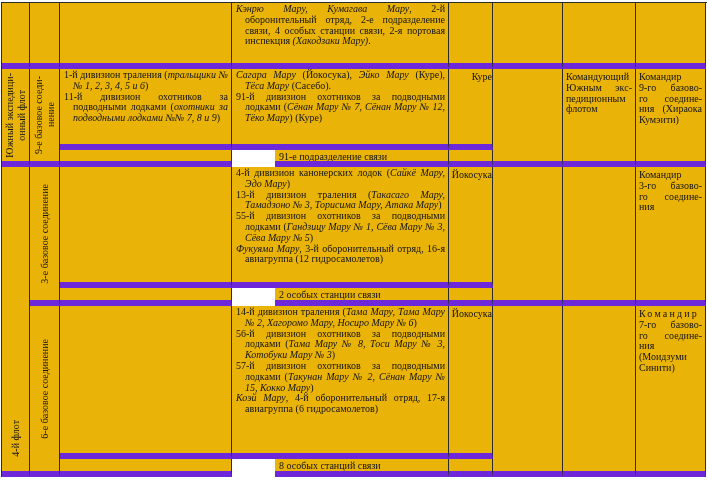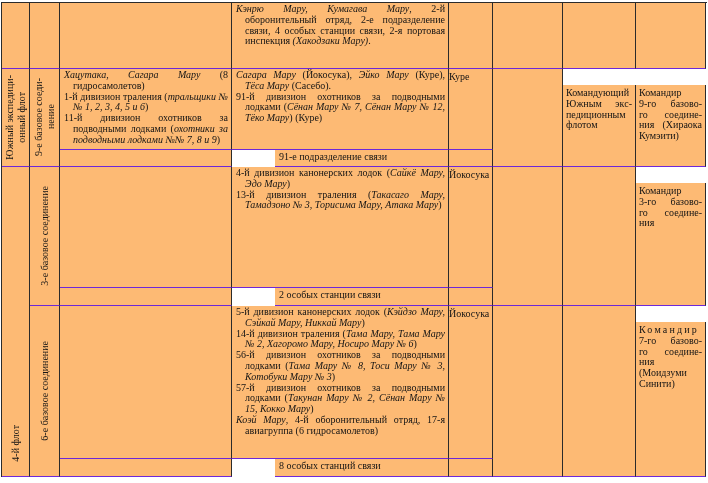--- a/index.html
+++ b/index.html
@@ -9,26 +9,26 @@
   .sheet {
     display:grid;
     grid-template-columns:28px 30px 172px 217px 44px 70px 73px 70px;
     grid-template-rows:66px 81px 17px 121px 18px 153px 18px;
     border-top:1px solid #2b2b2b;
     border-left:1px solid #2b2b2b;
     width:706px;
     font-size:10px;
     line-height:10.8px;
   }
-  .c { border-right:1px solid #2b2b2b; border-bottom:1px solid #6d28d9; overflow:hidden; background:#fdba74; }
+  .c { border-right:1px solid #2b2b2b; border-bottom:6px solid #6d28d9; overflow:hidden; background:#eab308; }
   .txt { padding:1px 3px 1px 4px; }
   .para { margin:0; text-align:justify; padding-left:9px; text-indent:-9px; }
   .note { padding:2px 3px 1px 4px;margin-left:43px; }
-  .base { text-align:left; padding-top:3px; }
-  .cmd { padding:3px 3px 2px 3px;margin-top:16px; }
+  .base { text-align:right; padding-top:3px; }
+  .cmd { padding:3px 3px 2px 3px; }
   .cmd .ln { text-align:justify; text-align-last:justify; }
   .ls1 .ln:first-child { letter-spacing:2.2px; text-align-last:left; }
   .vcell { display:flex; align-items:center; justify-content:center; }
   .vcell.bottom { align-items:flex-end; padding-bottom:14px; }
   .vert { writing-mode:vertical-rl; transform:rotate(180deg); line-height:12px; white-space:nowrap; }
   .vert .ln { text-align:center; }
 </style>
 </head>
 <body>
 
@@ -51,21 +51,20 @@
         <div class="ln">онный флот</div>
       </div>
   </div>
   <div class="c vcell" style="grid-area:2/2/4/3">
     <div class="vert">
         <div class="ln">9-е базовое соеди-</div>
         <div class="ln">нение</div>
       </div>
   </div>
   <div class="c txt" style="grid-area:2/3/3/4">
-      <p class="para"><i>Хацутака, Сагара Мару</i><span> (8 гидросамолетов)</span></p>
       <p class="para"><span>1-й дивизион траления (</span><i>тральщики №№ 1, 2, 3, 4, 5 и 6</i><span>)</span></p>
       <p class="para"><span>11-й дивизион охотников за подводными лодками (</span><i>охотники за подводными лодками №№ 7, 8 и 9</i><span>)</span></p>
     </div>
   <div class="c" style="grid-area:3/3/4/4"></div>
   <div class="c txt" style="grid-area:2/4/3/5">
       <p class="para"><i>Сагара Мару</i><span> (Йокосука), </span><i>Эйко Мару</i><span> (Куре), </span><i>Тёса Мару</i><span> (Сасебо).</span></p>
       <p class="para"><span>91-й дивизион охотников за подводными лодками (</span><i>Сёнан Мару № 7, Сёнан Мару № 12, Тёко Мару</i><span>) (Куре)</span></p>
     </div>
   <div class="c note" style="grid-area:3/4/4/5">91-е подразделение связи</div>
   <div class="c base" style="grid-area:2/5/3/6">Куре</div>
@@ -94,20 +93,22 @@
   <div class="c vcell" style="grid-area:4/2/6/3">
     <div class="vert">
         <div class="ln">3-е базовое соединение</div>
       </div>
   </div>
   <div class="c" style="grid-area:4/3/5/4"></div>
   <div class="c" style="grid-area:5/3/6/4"></div>
   <div class="c txt" style="grid-area:4/4/5/5">
       <p class="para"><span>4-й дивизион канонерских лодок (</span><i>Сайкё Мару, Эдо Мару</i><span>)</span></p>
       <p class="para"><span>13-й дивизион траления (</span><i>Такасаго Мару, Тамадзоно № 3, Торисима Мару, Атака Мару</i><span>)</span></p>
+      <p class="para"><span>55-й дивизион охотников за подводными лодками (</span><i>Гандзицу Мару № 1, Сёва Мару № 3, Сёва Мару № 5</i><span>)</span></p>
+      <p class="para"><i>Фукуяма Мару</i><span>, 3-й оборонительный отряд, 16-я авиагруппа (12 гидросамолетов)</span></p>
     </div>
   <div class="c note" style="grid-area:5/4/6/5">2 особых станции связи</div>
   <div class="c base" style="grid-area:4/5/5/6">Йокосука</div>
   <div class="c" style="grid-area:5/5/6/6"></div>
   <div class="c" style="grid-area:4/6/6/7"></div>
   <div class="c" style="grid-area:4/7/6/8"></div>
   <div class="c cmd" style="grid-area:4/8/6/9">
       <div class="ln">Командир</div>
       <div class="ln">3-го базово-</div>
       <div class="ln">го соедине-</div>
@@ -115,21 +116,20 @@
     </div>
 
   <div class="c vcell" style="grid-area:6/2/8/3">
     <div class="vert">
         <div class="ln">6-е базовое соединение</div>
       </div>
   </div>
   <div class="c" style="grid-area:6/3/7/4"></div>
   <div class="c" style="grid-area:7/3/8/4"></div>
   <div class="c txt" style="grid-area:6/4/7/5">
-      <p class="para"><span>5-й дивизион канонерских лодок (</span><i>Кэйдзо Мару, Сэйкай Мару, Никкай Мару</i><span>)</span></p>
       <p class="para"><span>14-й дивизион траления (</span><i>Тама Мару, Тама Мару № 2, Хагоромо Мару, Носиро Мару № 6</i><span>)</span></p>
       <p class="para"><span>56-й дивизион охотников за подводными лодками (</span><i>Тама Мару № 8, Тоси Мару № 3, Котобуки Мару № 3</i><span>)</span></p>
       <p class="para"><span>57-й дивизион охотников за подводными лодками (</span><i>Такунан Мару № 2, Сёнан Мару № 15, Кокко Мару</i><span>)</span></p>
       <p class="para"><i>Коэй Мару</i><span>, 4-й оборонительный отряд, 17-я авиагруппа (6 гидросамолетов)</span></p>
     </div>
   <div class="c note" style="grid-area:7/4/8/5">8 особых станций связи</div>
   <div class="c base" style="grid-area:6/5/7/6">Йокосука</div>
   <div class="c" style="grid-area:7/5/8/6"></div>
   <div class="c" style="grid-area:6/6/8/7"></div>
   <div class="c" style="grid-area:6/7/8/8"></div>

